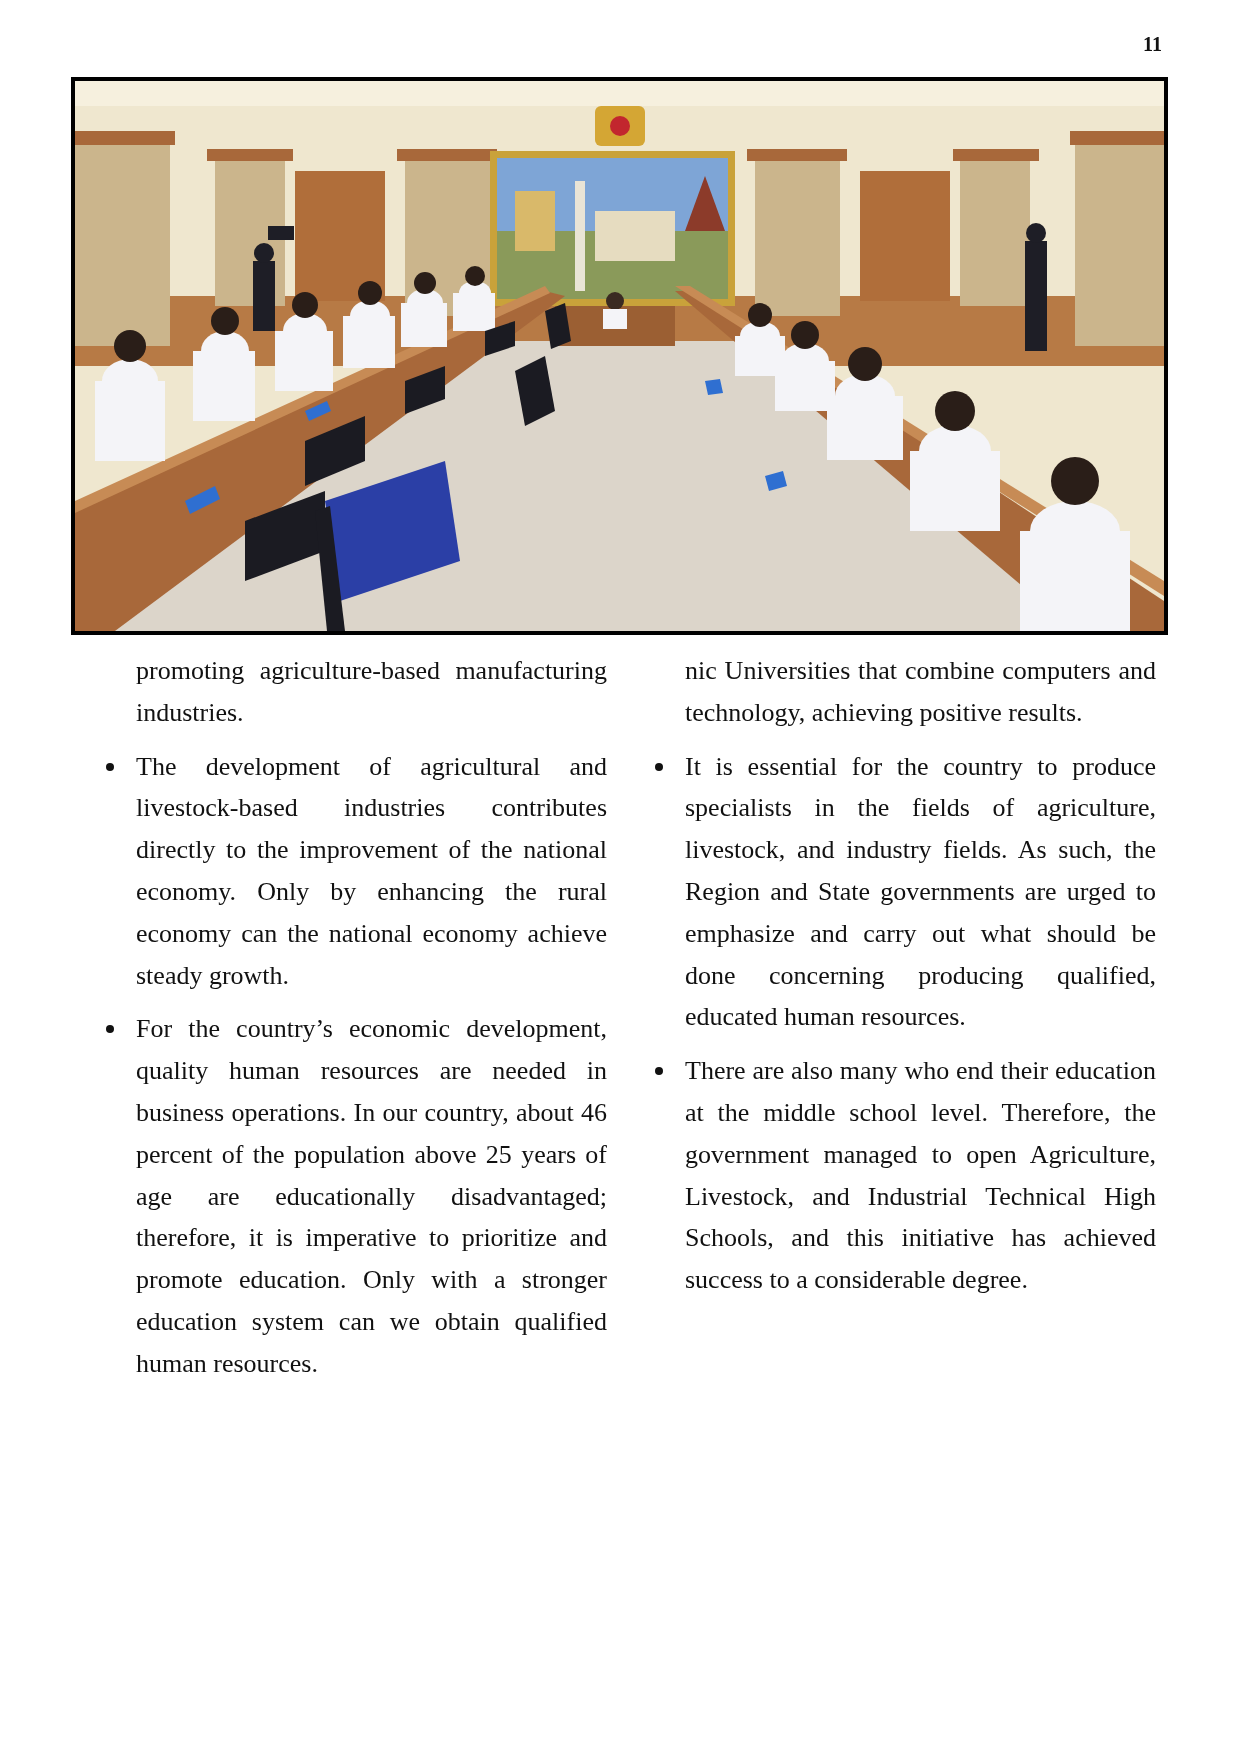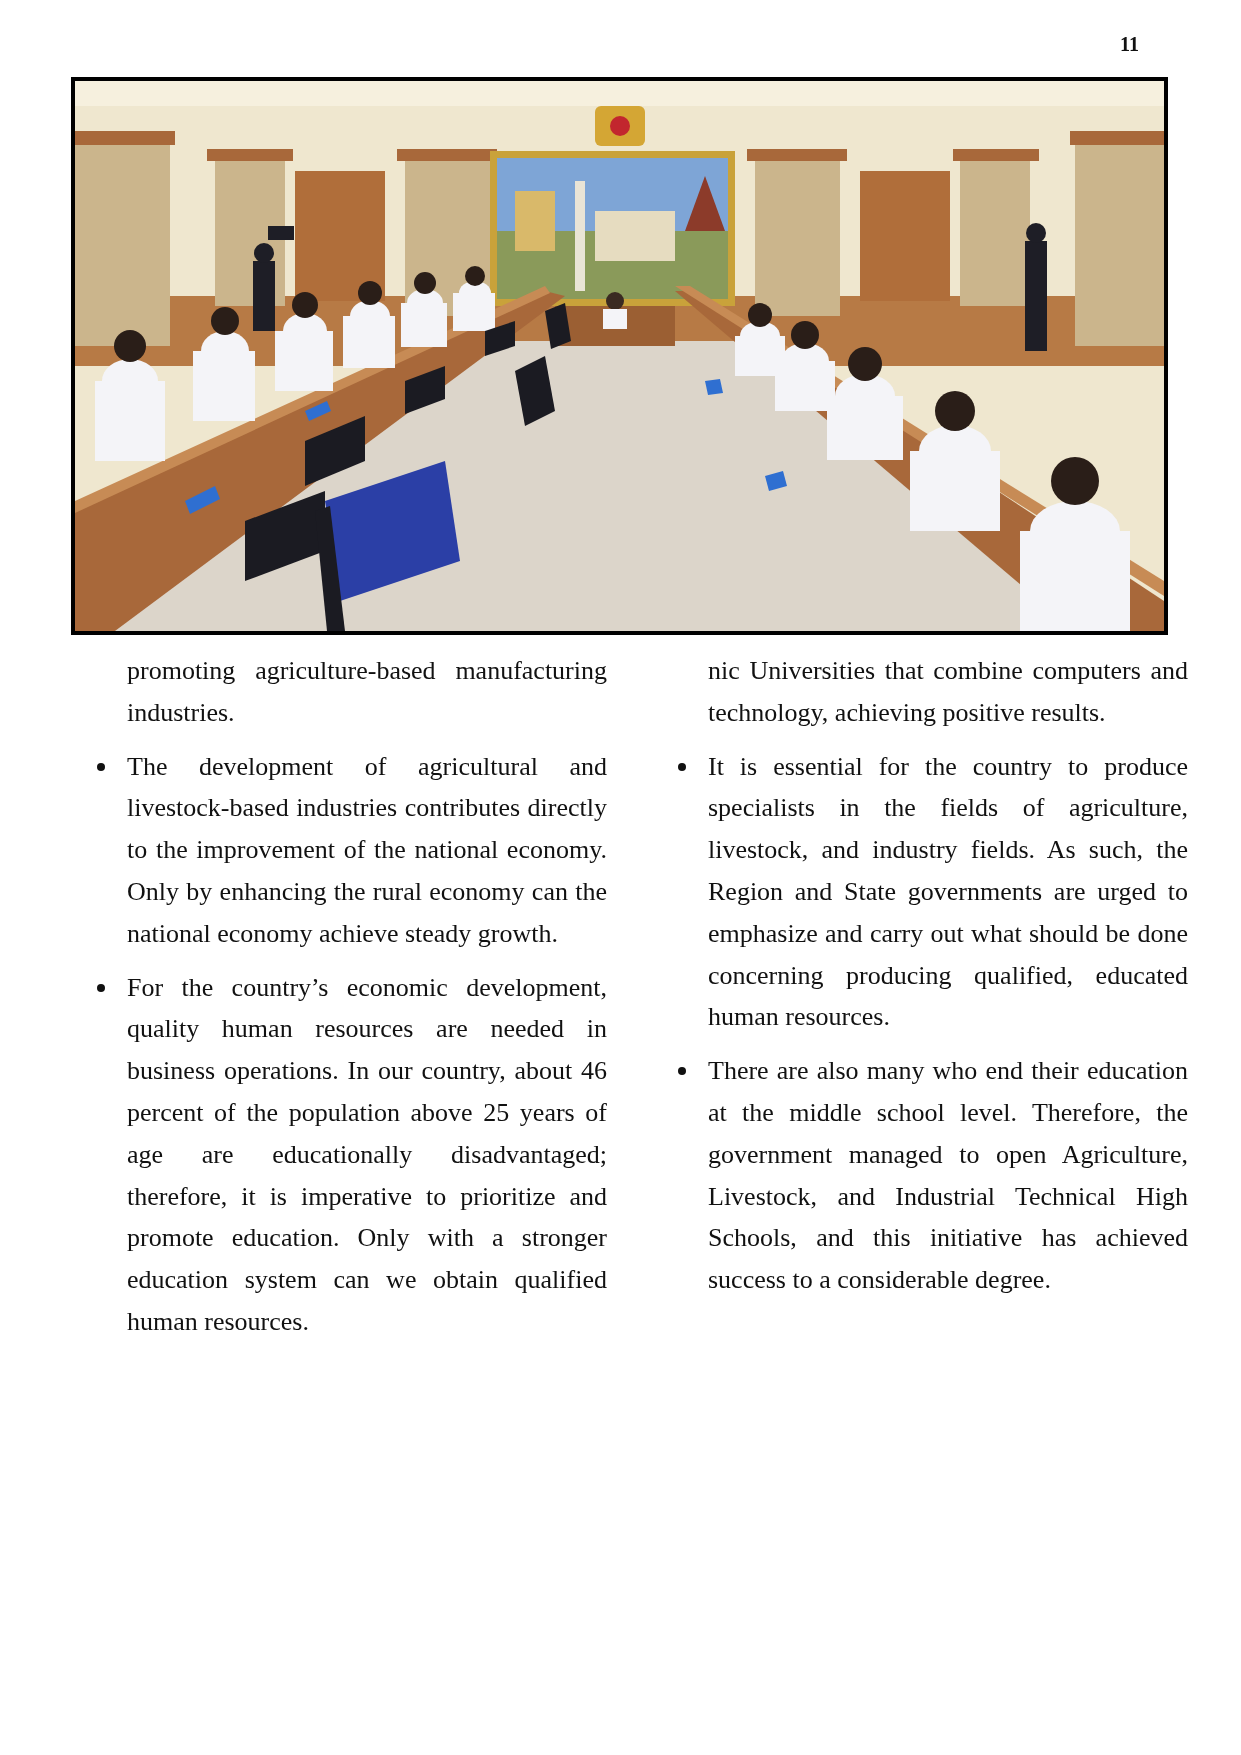--- a/index.html
+++ b/index.html
@@ -1,26 +1,26 @@
 <!DOCTYPE html>
 <html><head>
 <meta charset="utf-8">
 <style>
   html, body { margin: 0; padding: 0; background: #ffffff; }
   body { width: 1241px; height: 1755px; position: relative; overflow: hidden;
          font-family: "Liberation Serif", "DejaVu Serif", serif; color: #111; }
-  .page-number { position: absolute; top: 33px; left: 1120px; width: 42px; 
+  .page-number { position: absolute; top: 33px; left: 1120px; width: 42px; text-align: right;
                  font-weight: bold; font-size: 20px; }
   .photo-frame { position: absolute; left: 71px; top: 77px; width: 1097px; height: 558px;
                  box-sizing: border-box; border: 4px solid #000; overflow: hidden; background: #efe7cf; }
   .photo { position: absolute; inset: 0; }
   .col { position: absolute; top: 650px; width: 480px; font-size: 26px; line-height: 41.8px; }
   .col-left { left: 127px; }
-  .col-right { left: 708px; }
-  .para { margin: 0 0 12px 0; text-align: justify; position: relative; }
+  .col-right { left: 676px; }
+  .para { margin: 0 0 12px 9px; text-align: justify; position: relative; }
   .para.cont { }
   .bullet { position: absolute; left: -32px; top: 0; width: 12px; text-align: center; }
   .bullet::before { content: ""; display: inline-block; width: 8px; height: 8px; border-radius: 50%;
                     background: #111; vertical-align: middle; position: relative; top: -2px; }
 </style>
 </head>
 <body>
 
 <div>
   <div class="page-number">11</div>

